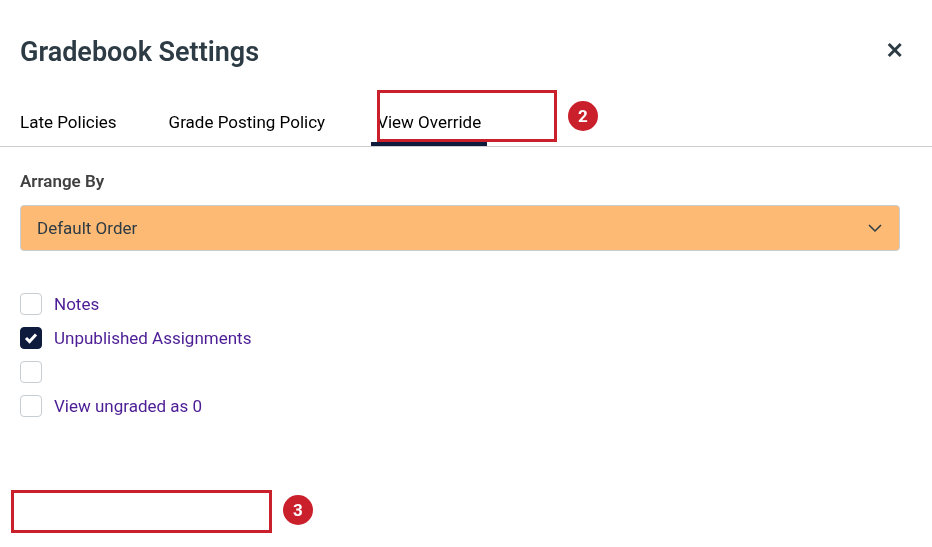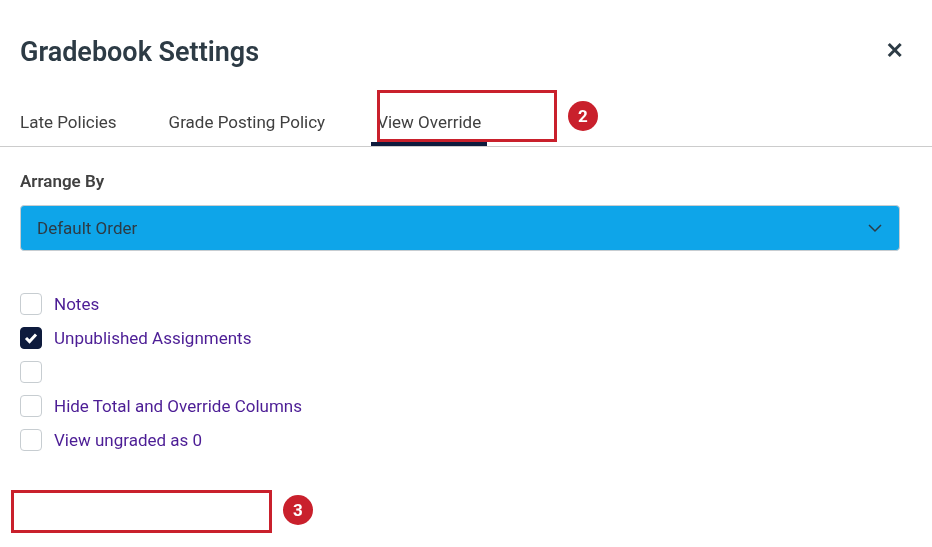--- a/index.html
+++ b/index.html
@@ -41,21 +41,21 @@
       padding: 0 0 0 14px;
       margin-top: 26px;
     }
     .tabs {
       display: flex;
       gap: 40px;
       position: relative;
     }
     .tab {
       font-size: 17px;
-      color: #404040;
+      color: #000000;
       padding: 8px 6px 14px 6px;
       cursor: pointer;
       background: none;
       border: none;
       position: relative;
       font-family: inherit;
     }
     .tab.active::after {
       content: "";
       position: absolute;
@@ -78,21 +78,21 @@
       position: relative;
       width: 100%;
       max-width: 880px;
     }
     .select-field {
       width: 100%;
       padding: 12px 16px;
       font-size: 17px;
       border: 1px solid #c7cdd1;
       border-radius: 4px;
-      background: #0ea5e9;
+      background: #fdba74;
       color: #2d3b45;
       cursor: pointer;
       display: flex;
       justify-content: space-between;
       align-items: center;
     }
     .chevron-icon {
       width: 16px;
       height: 16px;
     }
@@ -198,24 +198,20 @@
           <path d="M2 7 L5.5 10.5 L12 3.5"></path>
         </svg>
       </div>
       <span class="checkbox-label">Unpublished Assignments</span>
     </div>
 
     <div class="checkbox-row">
       <div class="checkbox"></div>
     </div>
 
-    <div class="checkbox-row">
-      <div class="checkbox"></div>
-      <span class="checkbox-label">Hide Total and Override Columns</span>
-    </div>
 
     <div class="checkbox-row">
       <div class="checkbox"></div>
       <span class="checkbox-label">View ungraded as 0</span>
     </div>
   </div>
 </div>
 
 <div class="annotation-box" id="ann-box1" style="top: 90px; left: 377px; width: 180px; height: 52px;"></div>
 <div class="annotation-circle" id="ann-circle1" style="top: 101px; left: 568px;">2</div>

